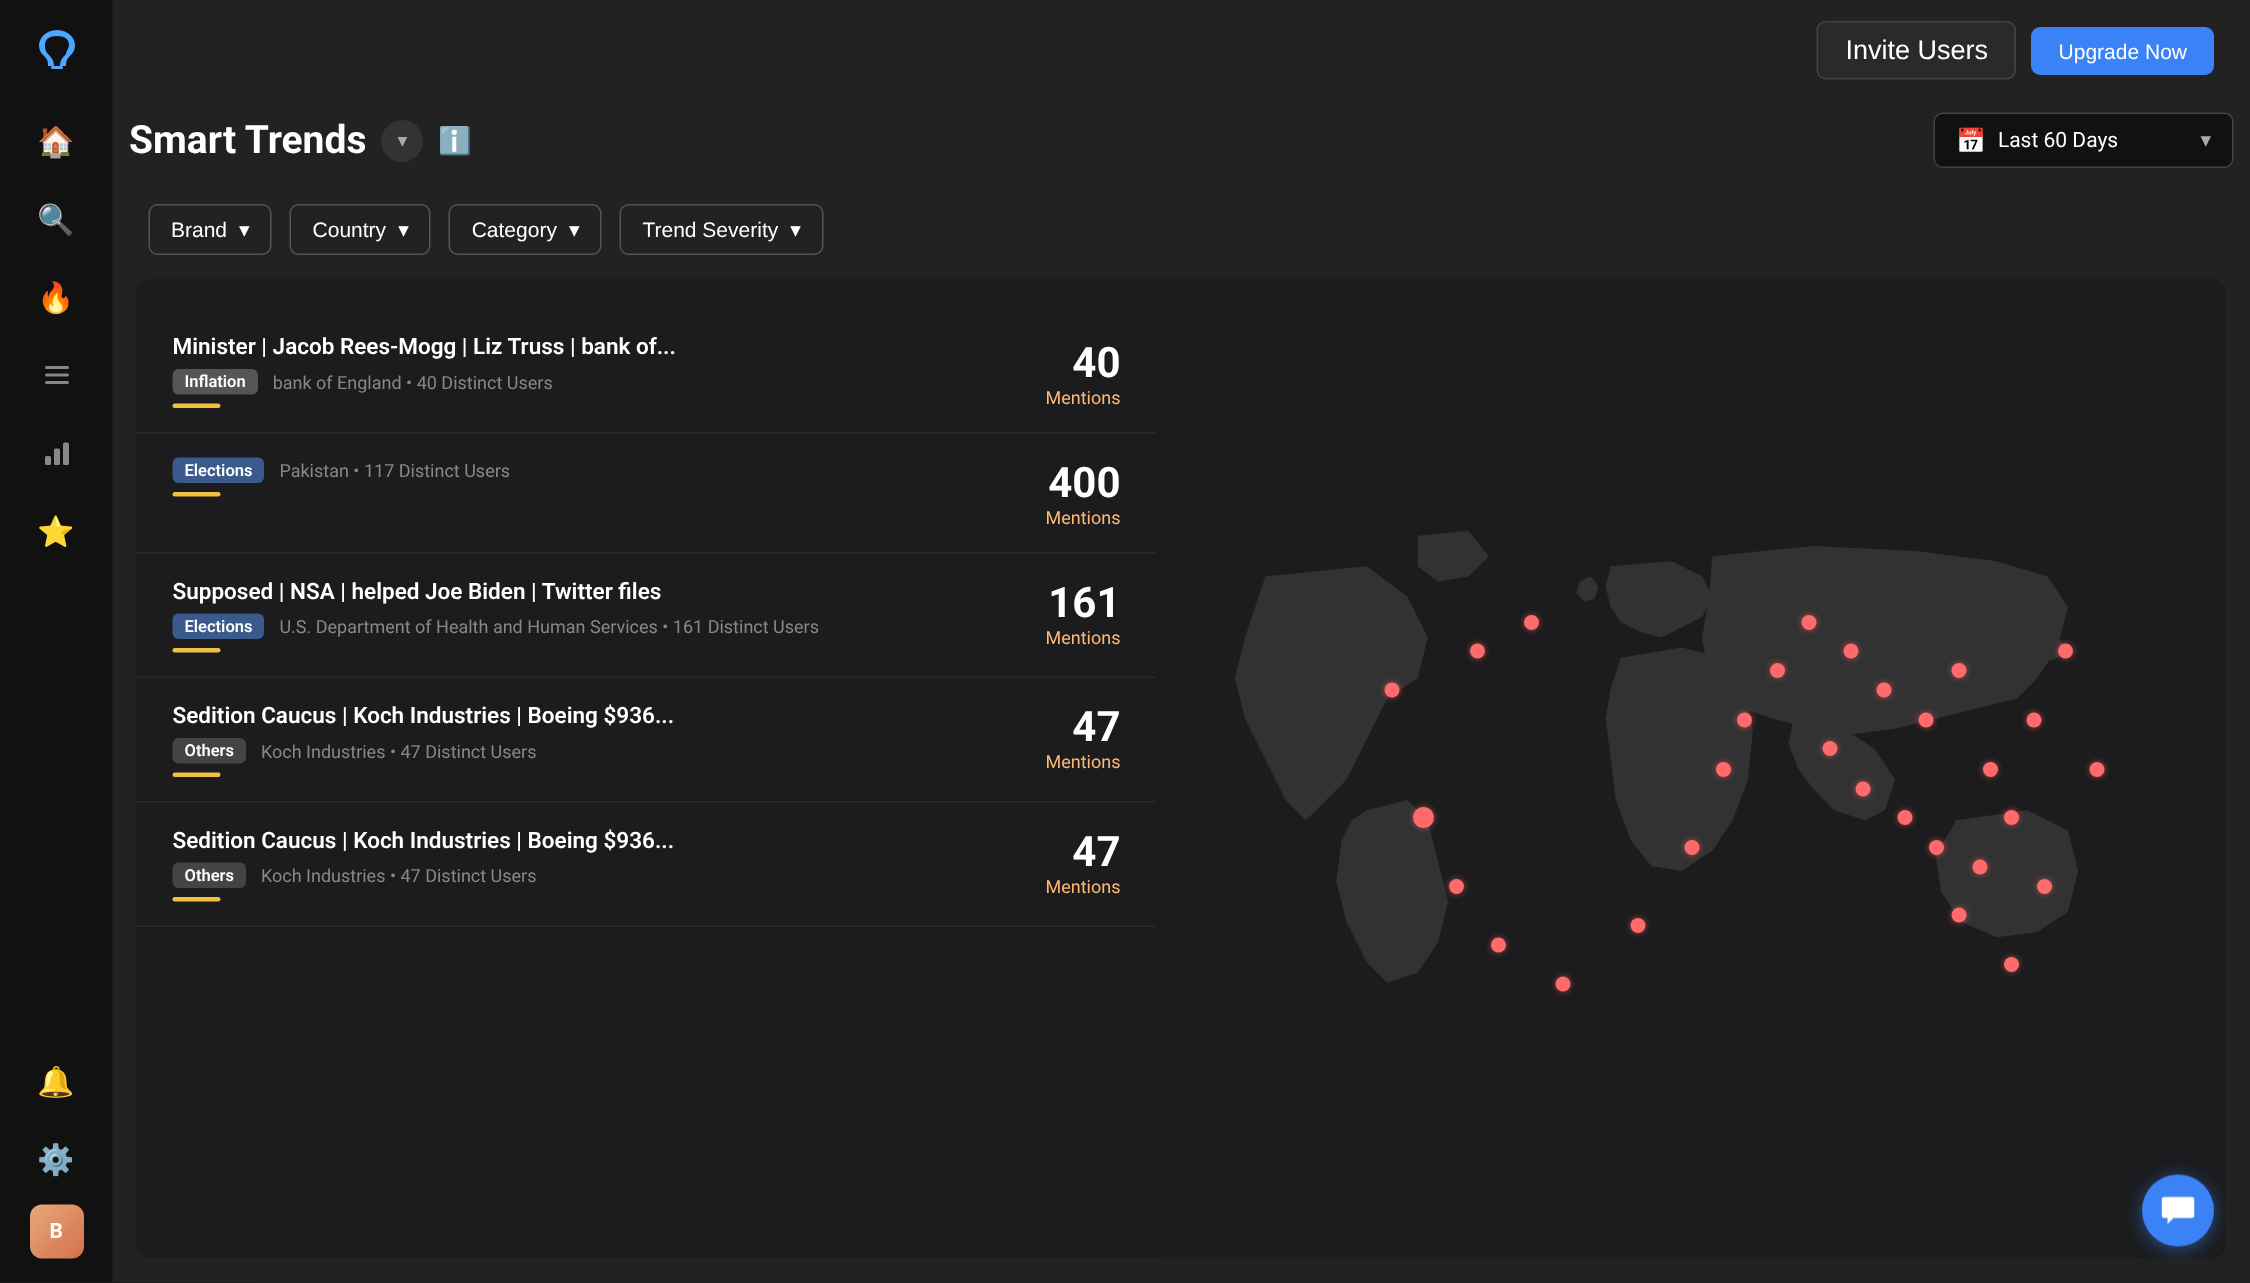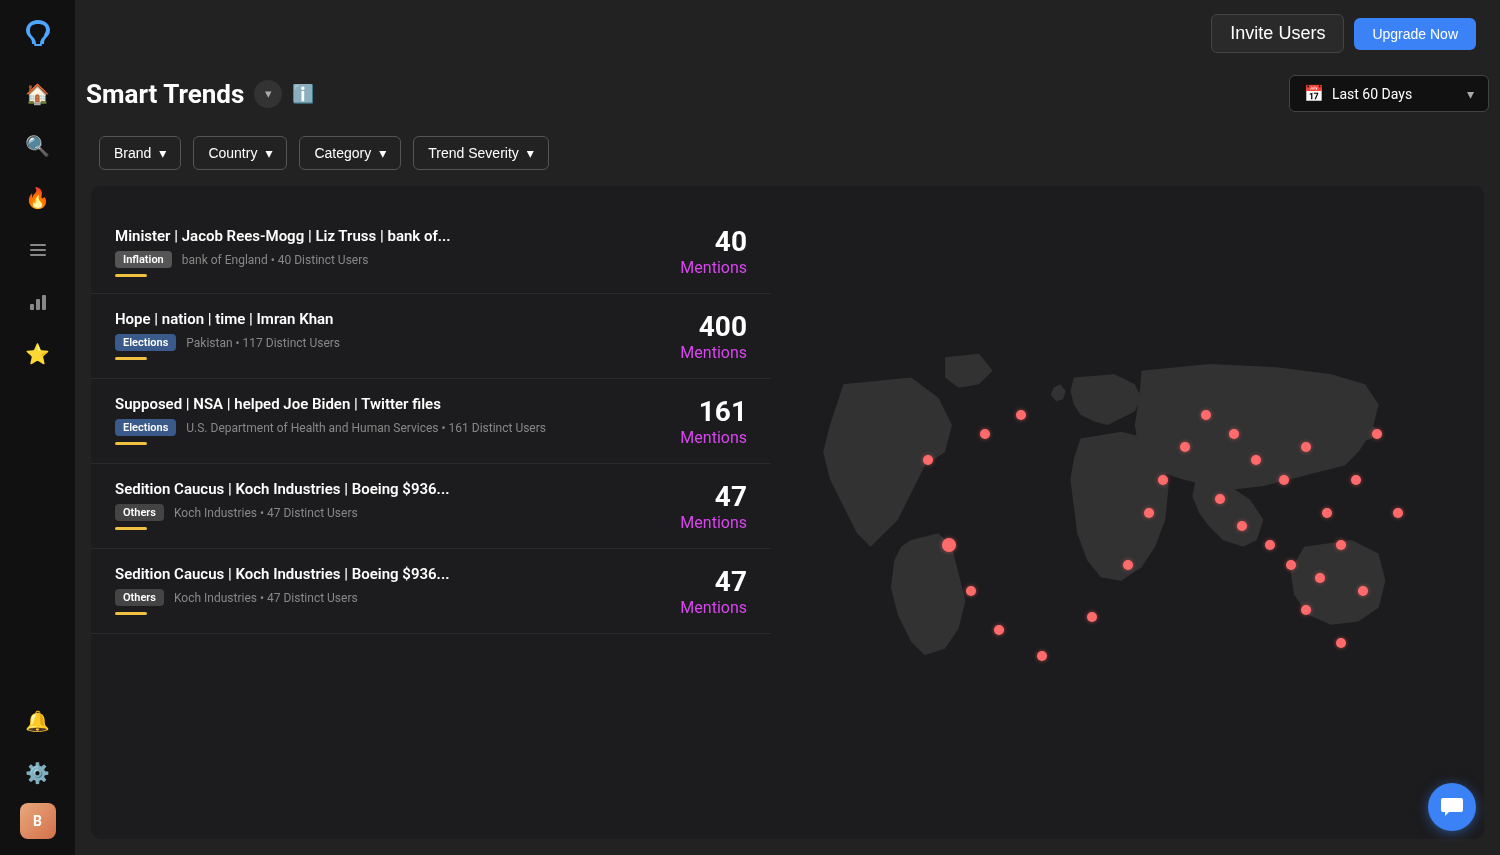--- a/index.html
+++ b/index.html
@@ -234,22 +234,22 @@
       background: #f0c040;
       border-radius: 2px;
       margin-top: 6px;
     }
     .mention-count {
       font-size: 28px;
       font-weight: 700;
       color: #fff;
     }
     .mention-label {
-      font-size: 16px;
-      color: #d946ef;
+      font-size: 12px;
+      color: #fdba74;
     }
 
     
     .map-area {
       flex: 1;
       position: relative;
       overflow: hidden;
       background: #1c1c1e;
     }
     .world-map-svg {
@@ -390,21 +390,20 @@
       </div>
       <div style="text-align:right; min-width:80px;margin-top:15px;">
         <div class="mention-count">40</div>
         <div class="mention-label">Mentions</div>
       </div>
     </div>
   </div>
           <div class="trend-item">
     <div style="display:flex; justify-content:space-between; align-items:flex-start;">
       <div style="flex:1; padding-right:16px;">
-        <div class="trend-title">Hope | nation | time | Imran Khan</div>
         <div class="trend-meta">
           <span class="tag tag-elections">Elections</span>
           <span class="trend-sub">Pakistan • 117 Distinct Users</span>
         </div>
         <div class="trend-bar"></div>
       </div>
       <div style="text-align:right; min-width:80px;">
         <div class="mention-count">400</div>
         <div class="mention-label">Mentions</div>
       </div>

